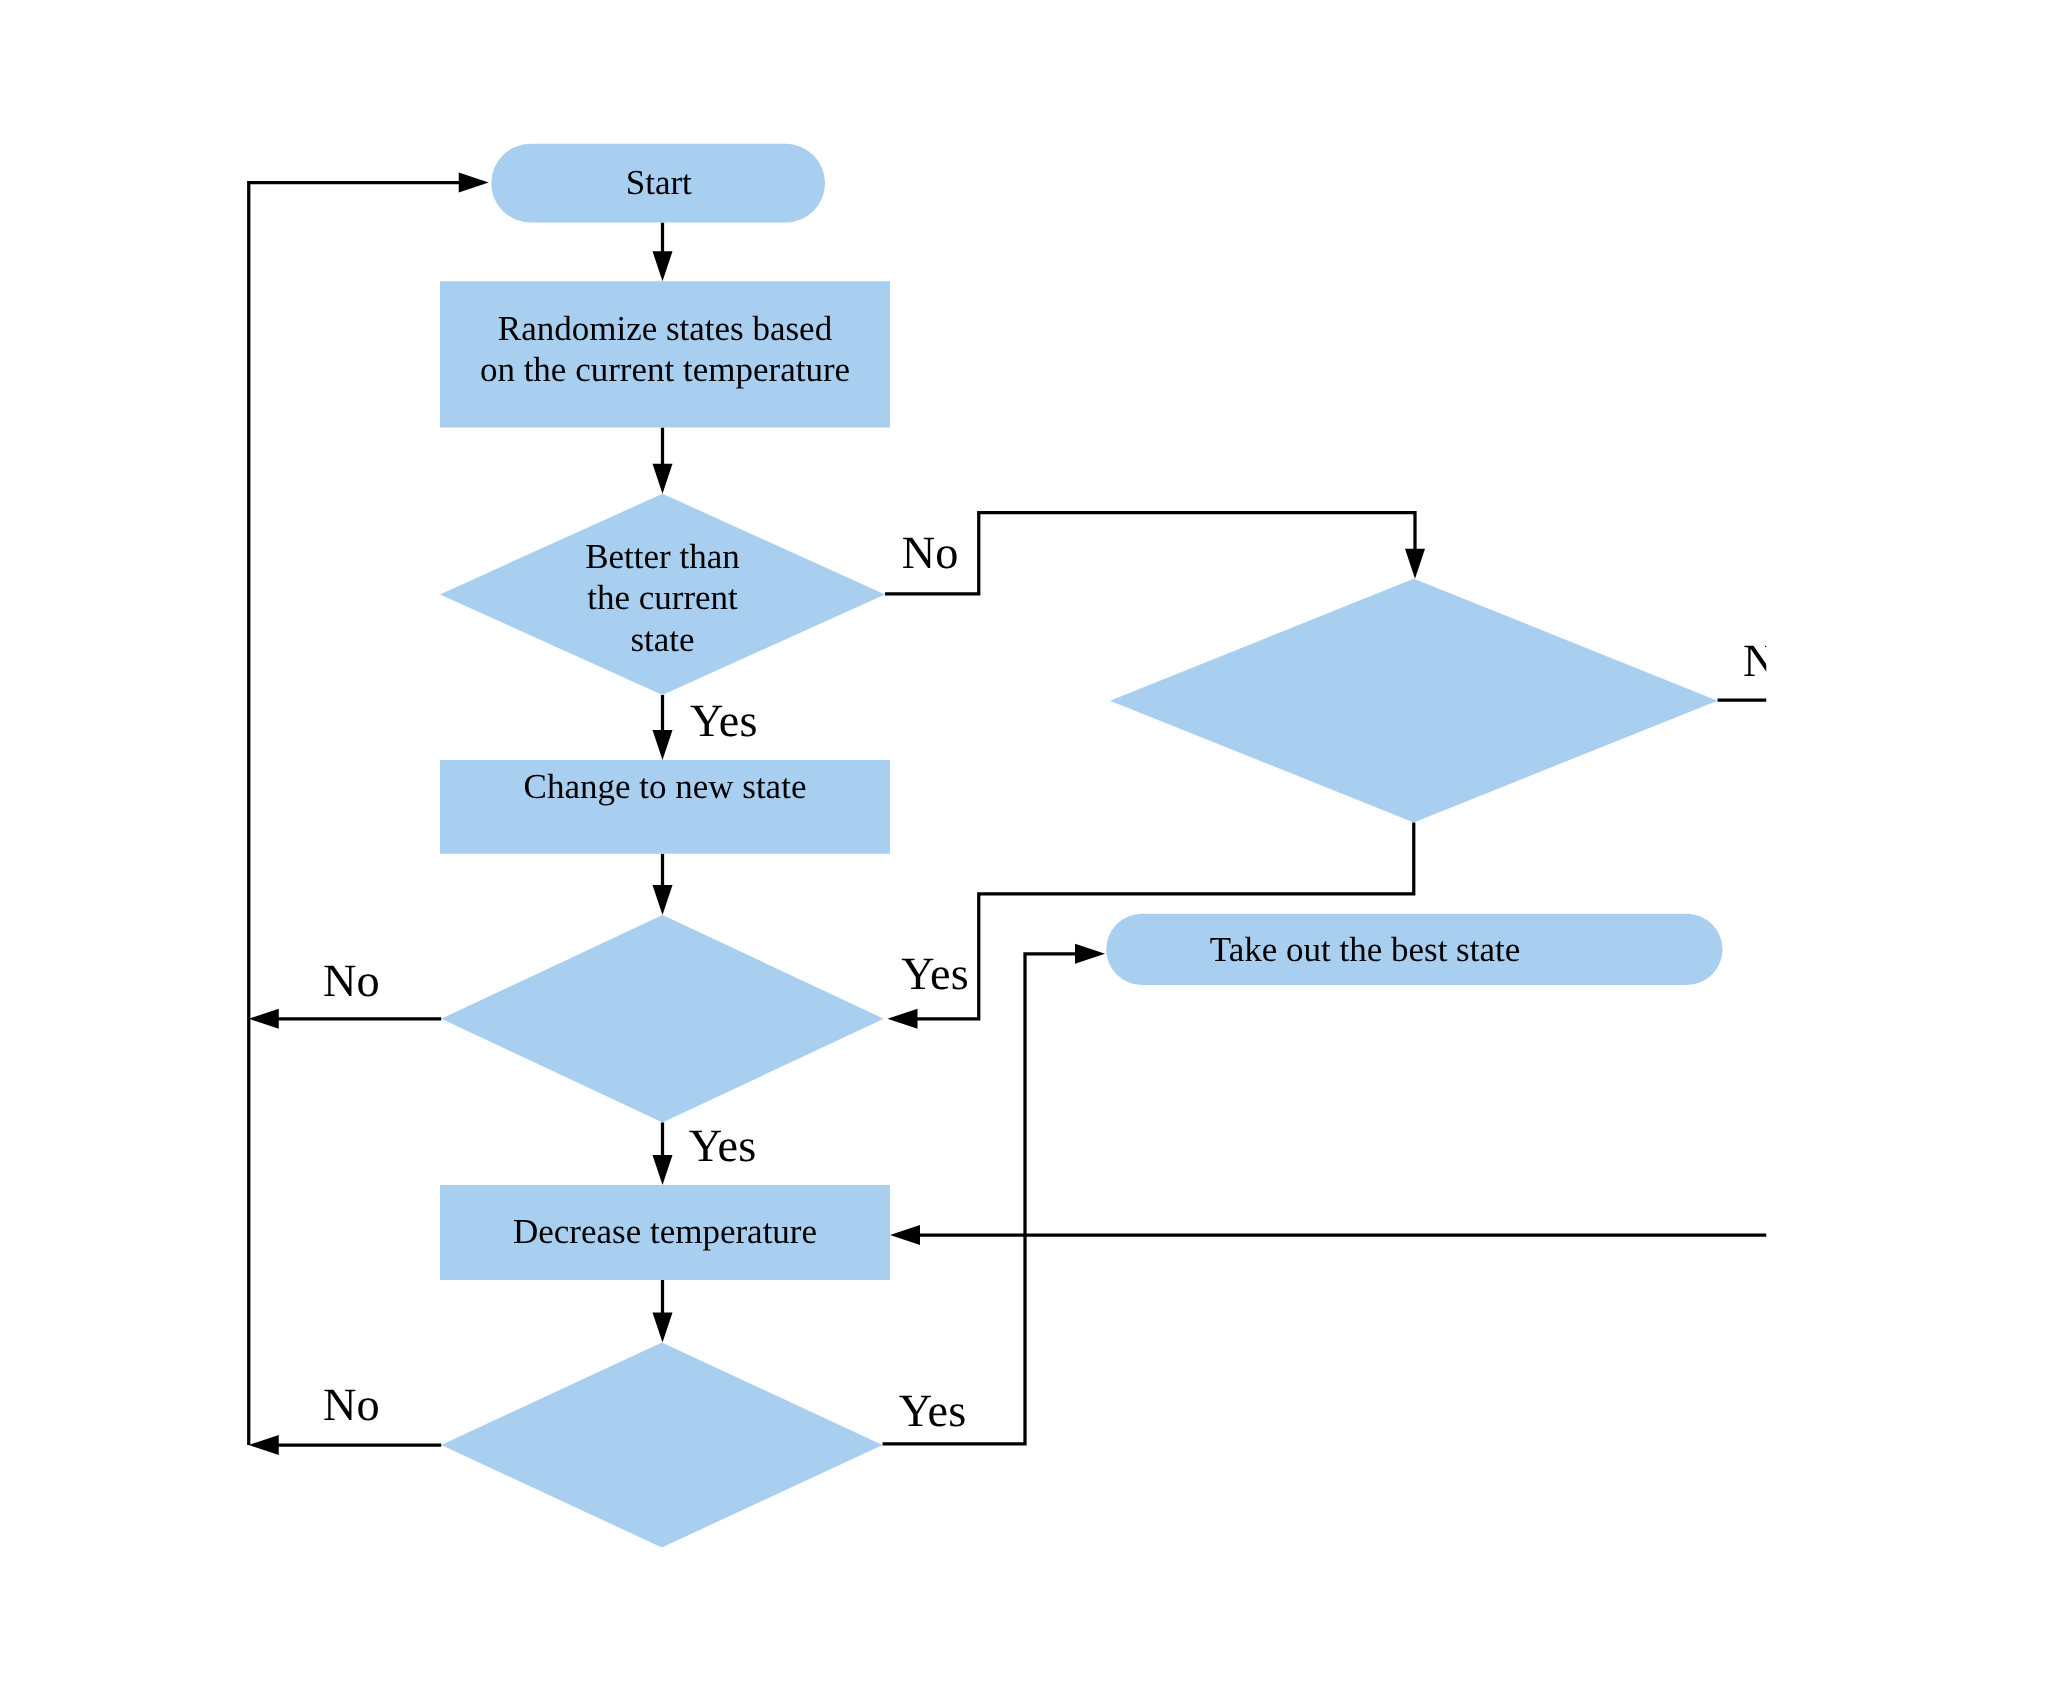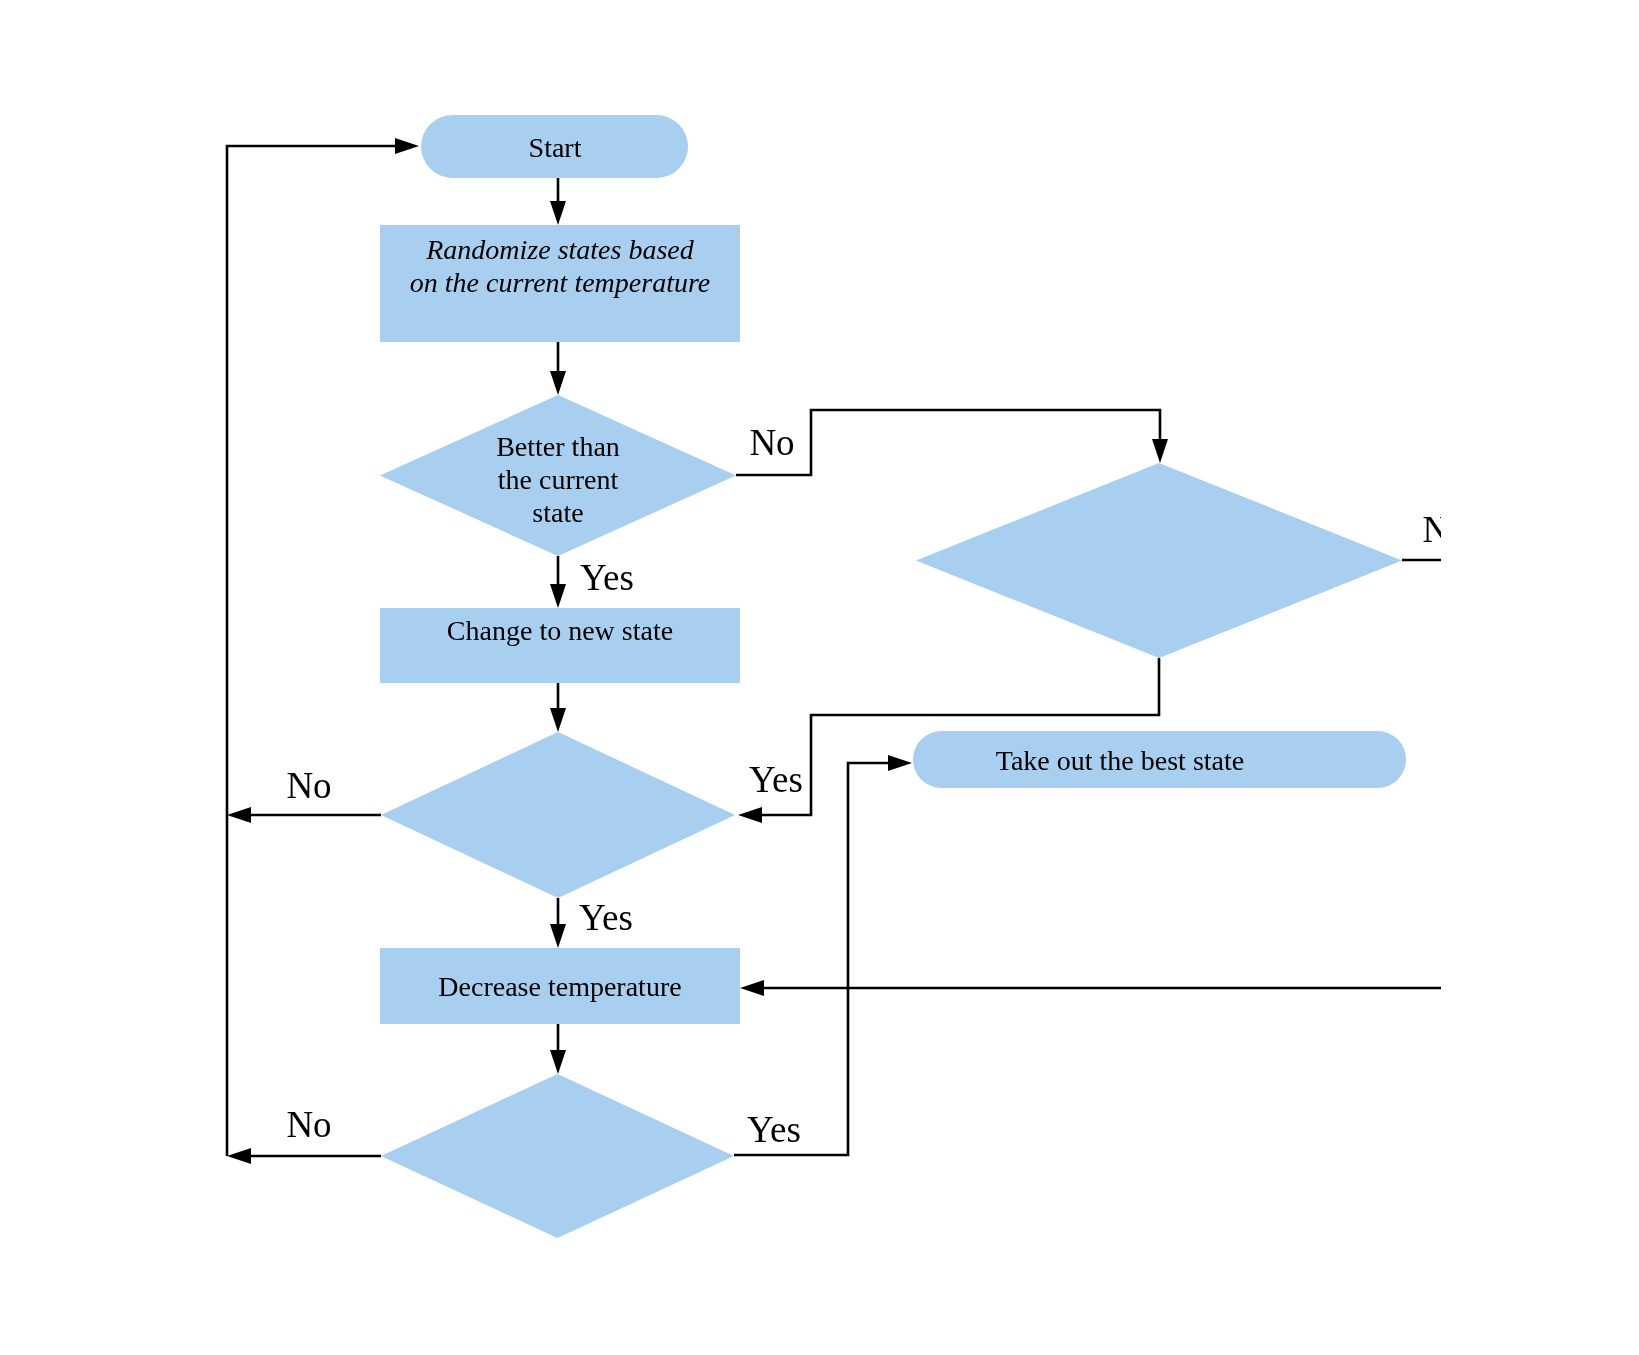--- a/index.html
+++ b/index.html
@@ -8,21 +8,20 @@
     background: #ffffff;
   }
   .canvas {
     position: relative;
     width: 1413px;
     height: 1355px;
     background: #ffffff;
     font-family: "Liberation Serif", "DejaVu Serif", serif;
     color: #000000;
     overflow: hidden;
-    margin-left: 28px;
   }
   .edges {
     position: absolute;
     left: 0;
     top: 0;
   }
   .edges path {
     fill: none;
     stroke: #000000;
     stroke-width: 2.6;
@@ -133,21 +132,21 @@
   <div class="shape process" style="left: 352px; top: 225px; width: 360px; height: 117px; background: rgb(168, 206, 240);"></div>
   <div class="shape decision" style="left: 352px; top: 395px; width: 356px; height: 161px; background: rgb(168, 206, 240);"></div>
   <div class="shape process" style="left: 352px; top: 608px; width: 360px; height: 75px; background: rgb(168, 206, 240);"></div>
   <div class="shape decision" style="left: 888px; top: 463px; width: 486px; height: 195px; background: rgb(168, 206, 240);"></div>
   <div class="shape decision" style="left: 353px; top: 732px; width: 354px; height: 166px; background: rgb(168, 206, 240);"></div>
   <div class="shape terminator" style="left: 885px; top: 731px; width: 493px; height: 57px; background: rgb(168, 206, 240);"></div>
   <div class="shape process" style="left: 352px; top: 948px; width: 360px; height: 76px; background: rgb(168, 206, 240);"></div>
   <div class="shape decision" style="left: 353px; top: 1074px; width: 353px; height: 164px; background: rgb(168, 206, 240);"></div>
 
   <div class="label" style="left:527px; top:147px;">Start</div>
-  <div class="label" style="left:532px; top:266px;font-style:italic;">Randomize states based
+  <div class="label" style="left:532px; top:280px;">Randomize states based
 on the current temperature</div>
   <div class="label" style="left:530px; top:479px;">Better than
 the current
 state</div>
   <div class="label" style="left:532px; top:630px;">Change to new state</div>
   <div class="label" style="left:1092px; top:760px;">Take out the best state</div>
   <div class="label" style="left:532px; top:986px;font-family:Liberation Serif, serif;">Decrease temperature</div>
 
   <div class="edge-label" style="left:744px; top:443px;">No</div>
   <div class="edge-label" style="left:579px; top:578px;">Yes</div>

